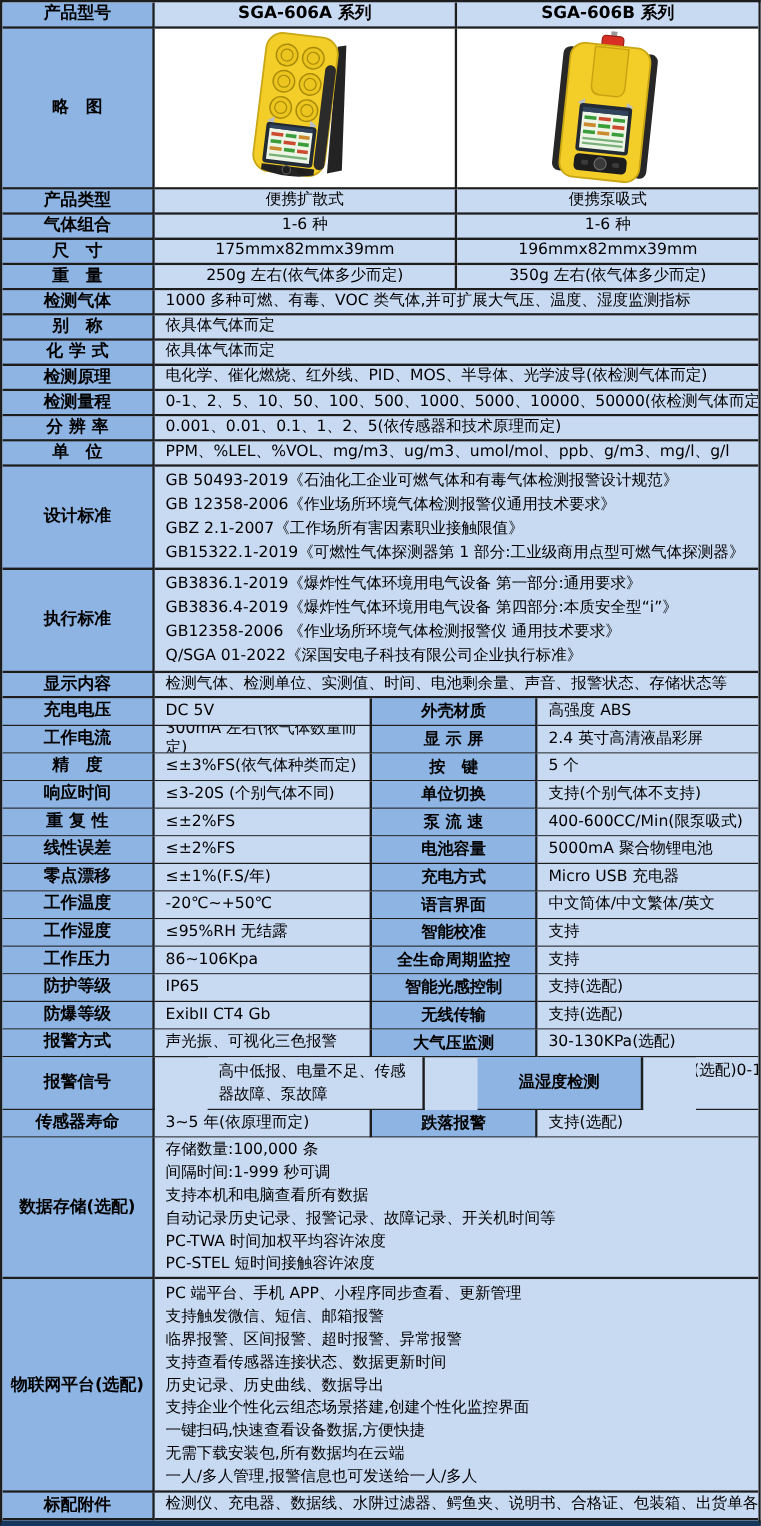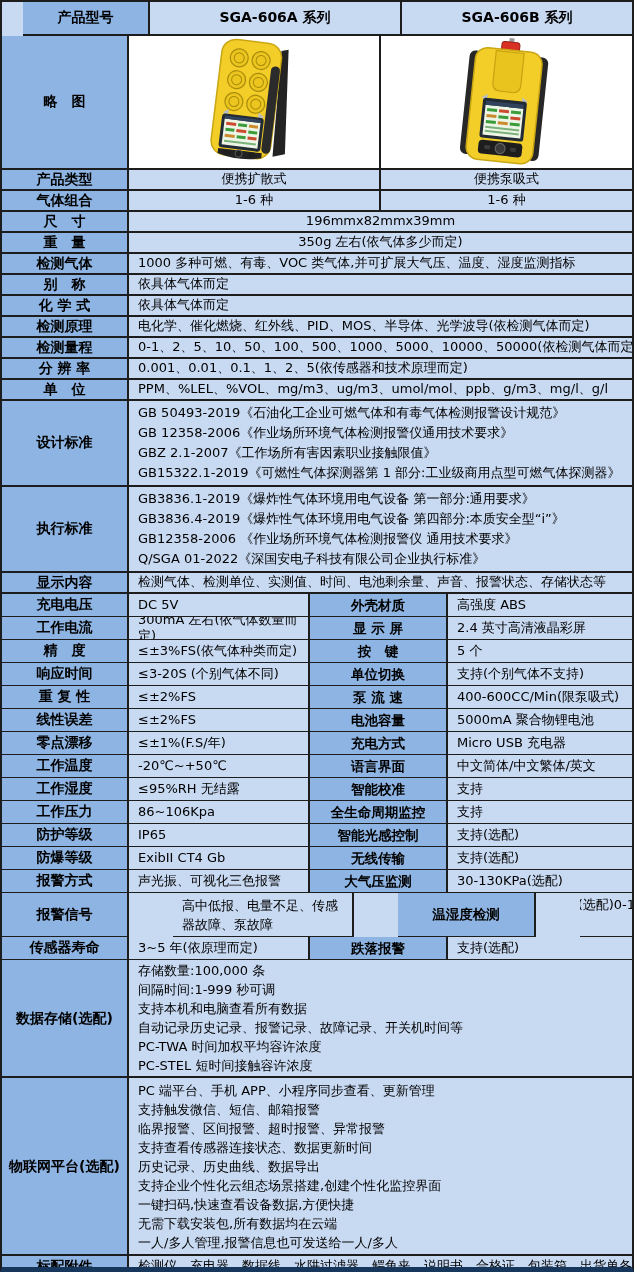--- a/index.html
+++ b/index.html
@@ -41,21 +41,21 @@
   .bold{font-weight:bold;font-size:14px;}
   .imgcell{background:var(--white);justify-content:center;align-items:center;}
   .lines{flex-direction:column;align-items:flex-start;justify-content:center;padding:3px 9px;}
   .lines .ln{line-height:20px;white-space:nowrap;}
   .lines.tight .ln{line-height:19px;}
   .wrapv{flex-wrap:wrap;align-content:center;white-space:normal;line-height:19px;padding:2px 9px;}
   .twoline{flex-direction:row;align-items:flex-start;justify-content:center;padding:2px 9px;}
   .twoline .ln{line-height:19px;white-space:nowrap;}
   .lab.stack{justify-content:center;line-height:22px;}
   
-  .h-header{height:34px;margin-left:21px;}
+  .h-header{height:22px;}
   .h-sketch{height:134px;}
   .h-simple{height:21px;}
   .h-std{height:86px;}
   .h-quad{height:23px;}
   .h-alarm{height:44px;gap:44px;}
   .h-store{height:118px;}
   .h-iot{height:178px;}
   .h-acc{height:23px;}
 </style>
 </head>
@@ -159,24 +159,26 @@
       <div class="cell half">便携扩散式</div>
       <div class="cell half2 last">便携泵吸式</div>
     </div>
     <div class="row h-simple">
       <div class="cell lab">气体组合</div>
       <div class="cell half">1-6 种</div>
       <div class="cell half2 last">1-6 种</div>
     </div>
     <div class="row h-simple">
       <div class="cell lab">尺　寸</div>
+      <div class="cell half">175mmx82mmx39mm</div>
       <div class="cell half2 last">196mmx82mmx39mm</div>
     </div>
     <div class="row h-simple">
       <div class="cell lab">重　量</div>
+      <div class="cell half">250g 左右(依气体多少而定)</div>
       <div class="cell half2 last">350g 左右(依气体多少而定)</div>
     </div>
 
     <div class="row h-simple">
       <div class="cell lab">检测气体</div>
       <div class="cell fullv last">1000 多种可燃、有毒、VOC 类气体,并可扩展大气压、温度、湿度监测指标</div>
     </div>
     <div class="row h-simple">
       <div class="cell lab">别　称</div>
       <div class="cell fullv last">依具体气体而定</div>

